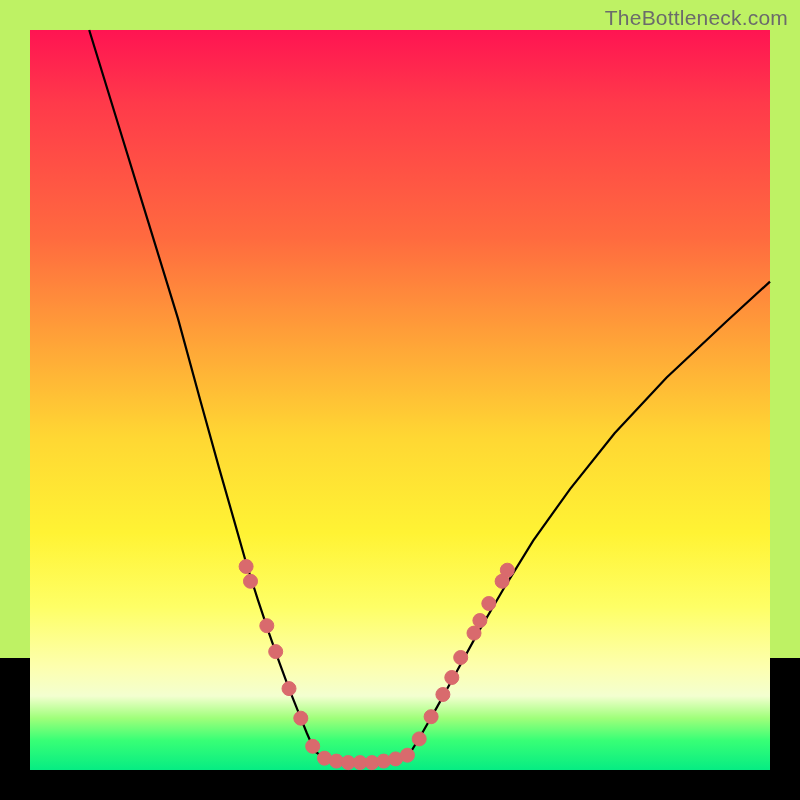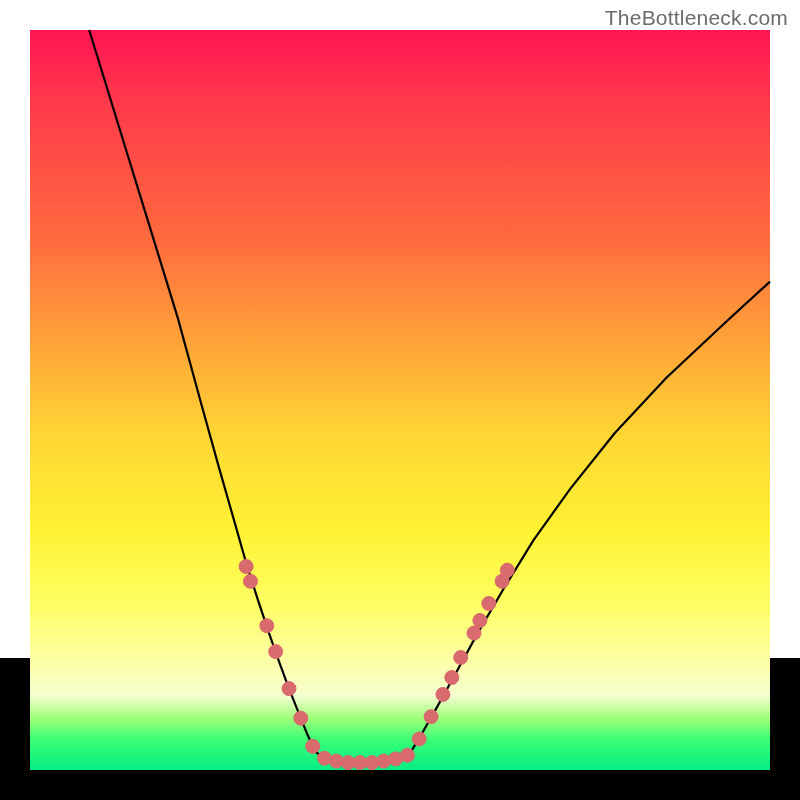--- a/index.html
+++ b/index.html
@@ -8,21 +8,21 @@
     width: 800px;
     height: 800px;
     background: #000;
     font-family: Arial, Helvetica, sans-serif;
     overflow: hidden;
   }
   .frame {
     position: relative;
     width: 800px;
     height: 658px;
-    background: #ffffff;
+    background: #bef264;
   }
   .plot-area {
     position: absolute;
     left: 30px;
     top: 30px;
     width: 740px;
     height: 740px;
     
     background: linear-gradient(
       to bottom,

